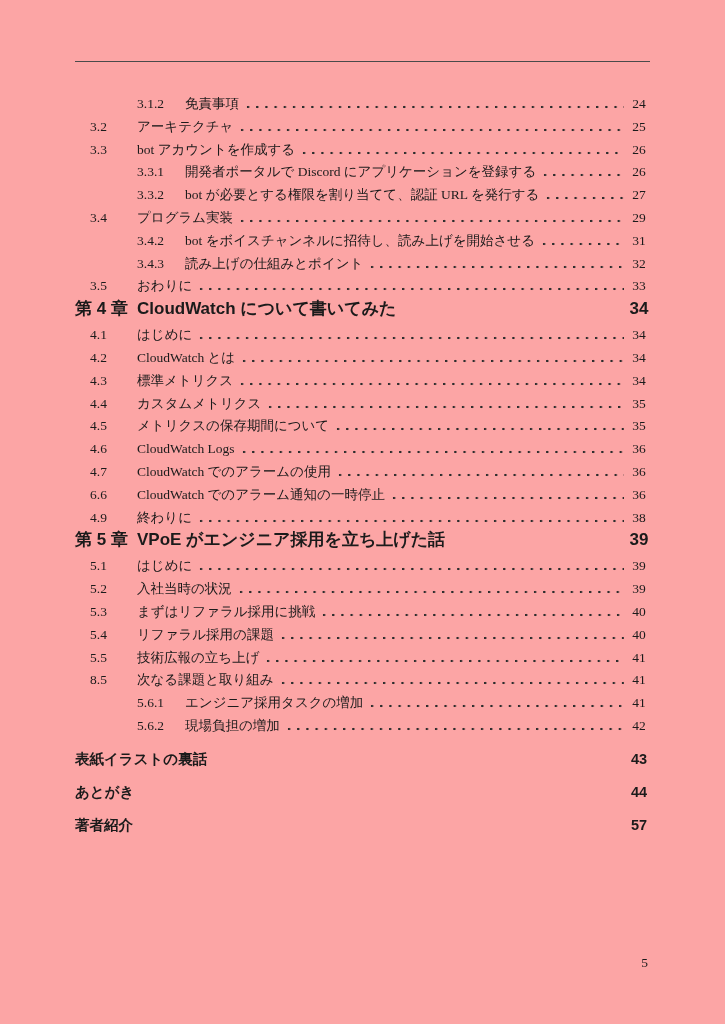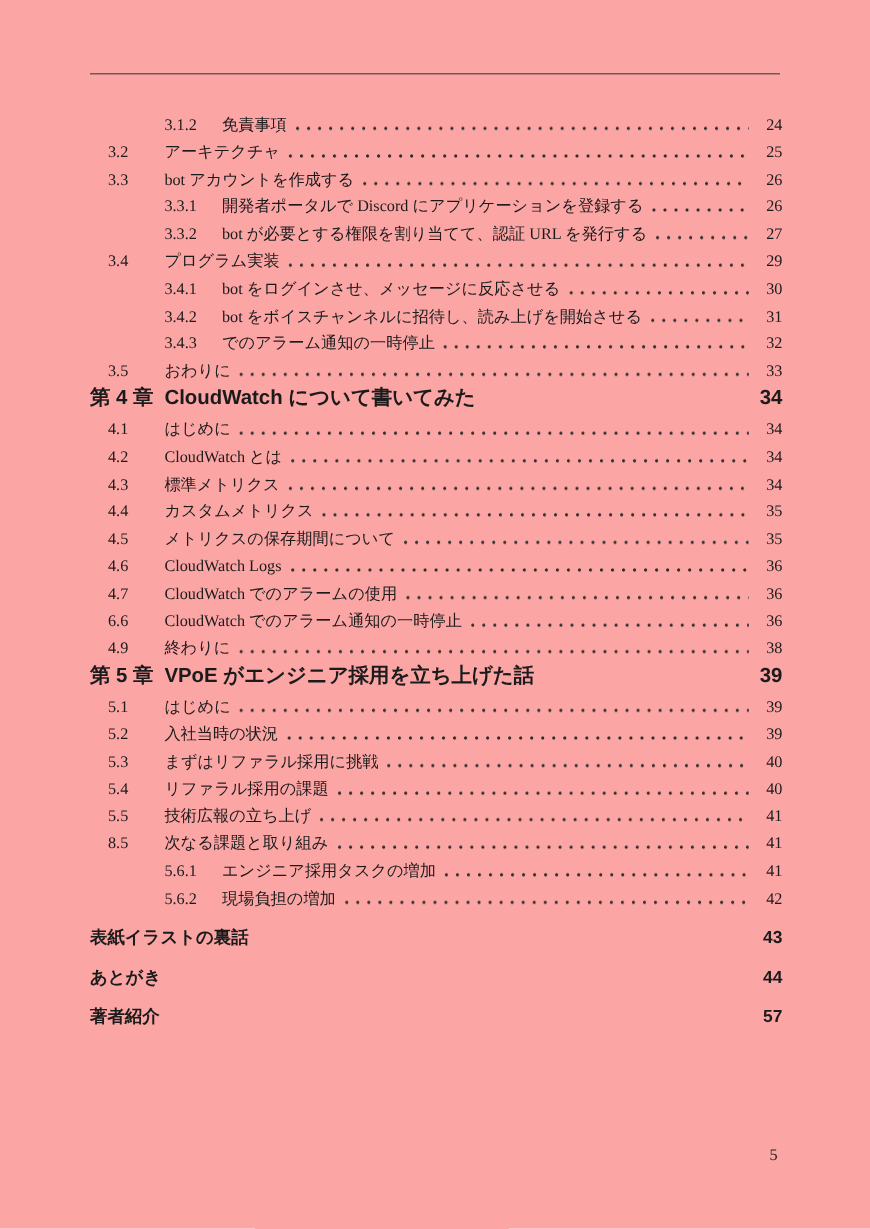--- a/index.html
+++ b/index.html
@@ -60,21 +60,21 @@
     margin: 0 2px 0 7px;
     background-image: radial-gradient(circle at 2px 8px, #2c2c2c 1.05px, transparent 1.55px);
     background-size: 9.2px 12px;
     background-repeat: repeat-x;
   }
   .row-chapter .leader,
   .row-backmatter .leader { background: none; }
   .pagenum {
     flex: none;
     min-width: 26px;
-    text-align: right;
+    text-align: center;
   }
   .folio {
     position: absolute;
     right: 77px;
     bottom: 53px;
     font-size: 13.5px;
   }
 </style>
 </head>
 <body>
@@ -112,34 +112,28 @@
         <span class="leader"></span>
         <span class="pagenum">27</span>
       </div>
       <div class="toc-row row-section">
         <span class="num">3.4</span>
         <span class="title">プログラム実装</span>
         <span class="leader"></span>
         <span class="pagenum">29</span>
       </div>
       <div class="toc-row row-subsection">
-        <span class="num">3.4.1</span>
-        <span class="title">bot をログインさせ、メッセージに反応させる</span>
-        <span class="leader"></span>
-        <span class="pagenum">30</span>
-      </div>
-      <div class="toc-row row-subsection">
         <span class="num">3.4.2</span>
         <span class="title">bot をボイスチャンネルに招待し、読み上げを開始させる</span>
         <span class="leader"></span>
         <span class="pagenum">31</span>
       </div>
       <div class="toc-row row-subsection">
         <span class="num">3.4.3</span>
-        <span class="title">でのアラーム通知の一時停止</span>
+        <span class="title">読み上げの仕組みとポイント</span>
         <span class="leader"></span>
         <span class="pagenum">32</span>
       </div>
       <div class="toc-row row-section">
         <span class="num">3.5</span>
         <span class="title">おわりに</span>
         <span class="leader"></span>
         <span class="pagenum">33</span>
       </div>
       <div class="toc-row row-chapter">

